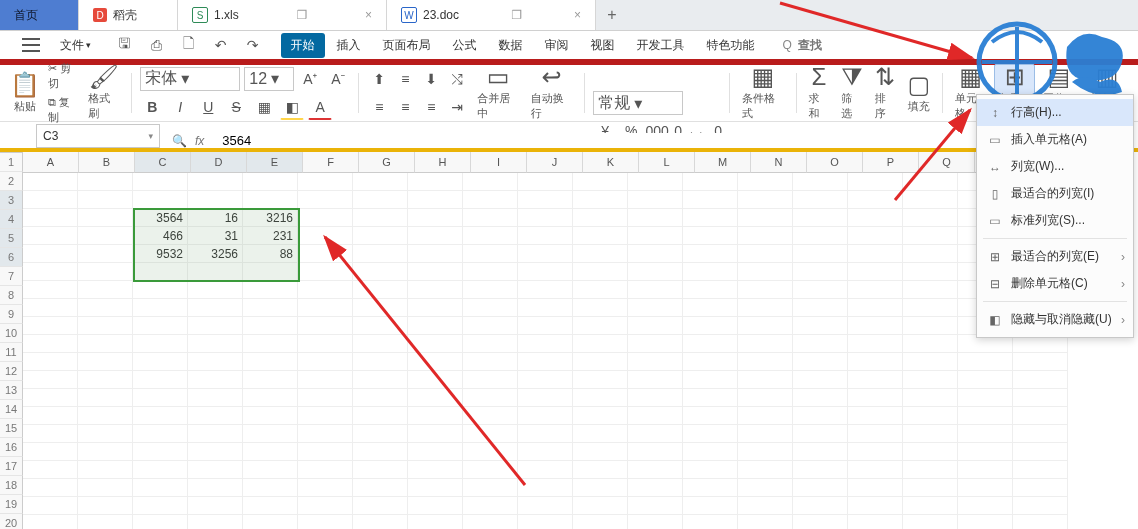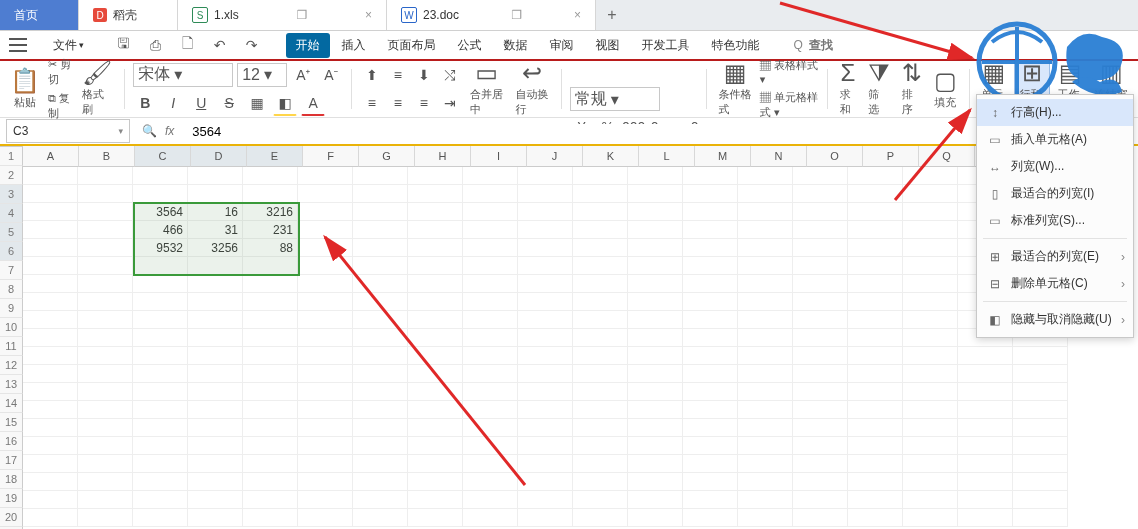--- a/index.html
+++ b/index.html
@@ -1,41 +1,41 @@
 <!DOCTYPE html>
 <html><head>
 <meta charset="utf-8">
 <style>
 html, body { margin:0; padding:0; font-family:"Microsoft YaHei","PingFang SC",Arial,sans-serif; font-size:12px; color:#333; background:#fff; width:1138px; height:529px; overflow:hidden; }
 .tabbar { height:30px; background:#e9ecef; border-bottom:1px solid #d0d0d0; display:flex; align-items:stretch; }
 .tab { display:flex; align-items:center; padding:0 14px; border-right:1px solid #d6d6d6; gap:6px; cursor:pointer; position:relative; min-width:80px; }
-.tab.active { background:#4e7dd1; color:#ffffff; }
+.tab.active { background:#4e7dd1; color:#0f172a; }
 .tab .ticon { width:14px; height:14px; display:inline-flex; align-items:center; justify-content:center; font-size:10px; border-radius:2px; }
 .tab .close, .tab .window-ctrl { margin-left:auto; font-size:12px; opacity:.5; }
 .tab-plus { width:32px; display:flex; align-items:center; justify-content:center; font-size:16px; color:#666; cursor:pointer; }
-.menubar { height:28px; border-bottom:2px solid #b91c1c; display:flex; align-items:center; padding:0 5px; gap:16px; }
+.menubar { height:28px; border-bottom:6px solid #b91c1c; display:flex; align-items:center; padding:0 18px; gap:10px; }
 .hamburger { width:18px; height:14px; display:inline-flex; flex-direction:column; justify-content:space-between; padding:0 4px; cursor:pointer; }
 .hamburger span{height:2px;background:#555;}
 .file-menu { display:flex; align-items:center; gap:2px; padding:0 6px; cursor:pointer; }
 .qa-icons { display:flex; gap:8px; padding:0 6px; color:#666; }
 .qa-icons span{cursor:pointer;}
 .menus { display:flex; gap:2px; }
 .menu-item { padding:4px 10px; border-radius:3px; cursor:pointer; }
 .menu-item.primary { background:#0369a1; color:#fff; }
 .search-wrap { margin-left:8px; display:flex; align-items:center; gap:4px; color:#888; }
 .search-wrap input { border:none; outline:none; font-size:12px; width:60px; background:transparent;font-weight:bold; }
 .ribbon { height:56px; border-bottom:1px solid #e0e0e0; display:flex; align-items:center; padding:0 6px; gap:4px; color:#555; }
 .icon-btn { width:22px; height:22px; display:inline-flex; align-items:center; justify-content:center; border:1px solid transparent; border-radius:2px; cursor:pointer; font-size:14px; color:#555; }
 .labelled { display:flex; flex-direction:column; align-items:center; gap:2px; padding:0 4px; font-size:11px; cursor:pointer; }
 .labelled .big { font-size:24px; line-height:1; }
 select, .combo { border:1px solid #c8c8c8; height:22px; font-size:16px; background:#fff; }
 .combo { display:inline-flex; align-items:center; padding:0 4px; gap:4px; }
 .vsep { width:1px; height:40px; background:#e0e0e0; margin:0 4px; }
 .smallcol { display:flex; flex-direction:column; gap:4px; font-size:11px; }
-.fxbar { height:26px; border-bottom:2px solid #eab308; display:flex; align-items:center; }
+.fxbar { height:26px; border-bottom:4px solid #eab308; display:flex; align-items:flex-end;padding-left:30px; }
 .namebox { width:110px; height:22px; margin-left:6px; border:1px solid #c8c8c8; display:flex; align-items:center; padding:0 6px; justify-content:space-between; }
 .fxicons { display:flex; align-items:center; gap:8px; padding:0 12px; color:#777; }
 .fxinput { flex:1; border:none; outline:none; font-size:13px; padding:0 6px; }
 .sheet { position:relative; display:flex; height:calc(529px - 30px - 28px - 56px - 26px); }
 .corner { width:22px; height:20px; border-right:1px solid #ccc; border-bottom:1px solid #ccc; background:#f5f5f5; }
 .colheads { display:flex; }
 .ch { width:55px; height:20px; border-right:1px solid #d8d8d8; border-bottom:1px solid #ccc; background:#f8f8f8; text-align:center; line-height:20px; font-size:11px; color:#555; }
 .ch.sel { background:#e2e8ec; }
 .rowheads { display:flex; flex-direction:column; }
 .rh { width:22px; height:18px; border-right:1px solid #ccc; border-bottom:1px solid #e5e5e5; background:#f8f8f8; text-align:center; line-height:18px; font-size:11px; color:#777; }
@@ -195,24 +195,20 @@
       <span class="icon-btn">000</span>
       <span class="icon-btn">.0→</span>
       <span class="icon-btn">←.0</span>
     </div>
   </div>
   <div class="vsep"></div>
   <div class="labelled">
       <span class="big">▦</span>
       <span>条件格式</span>
     </div>
-  <div class="smallcol">
-    <span>▦ <span>表格样式</span> ▾</span>
-    <span>▦ <span>单元格样式</span> ▾</span>
-  </div>
   <div class="vsep"></div>
   <div class="labelled">
       <span class="big">Σ</span>
       <span>求和</span>
     </div>
   <div class="labelled">
       <span class="big">⧩</span>
       <span>筛选</span>
     </div>
   <div class="labelled">

